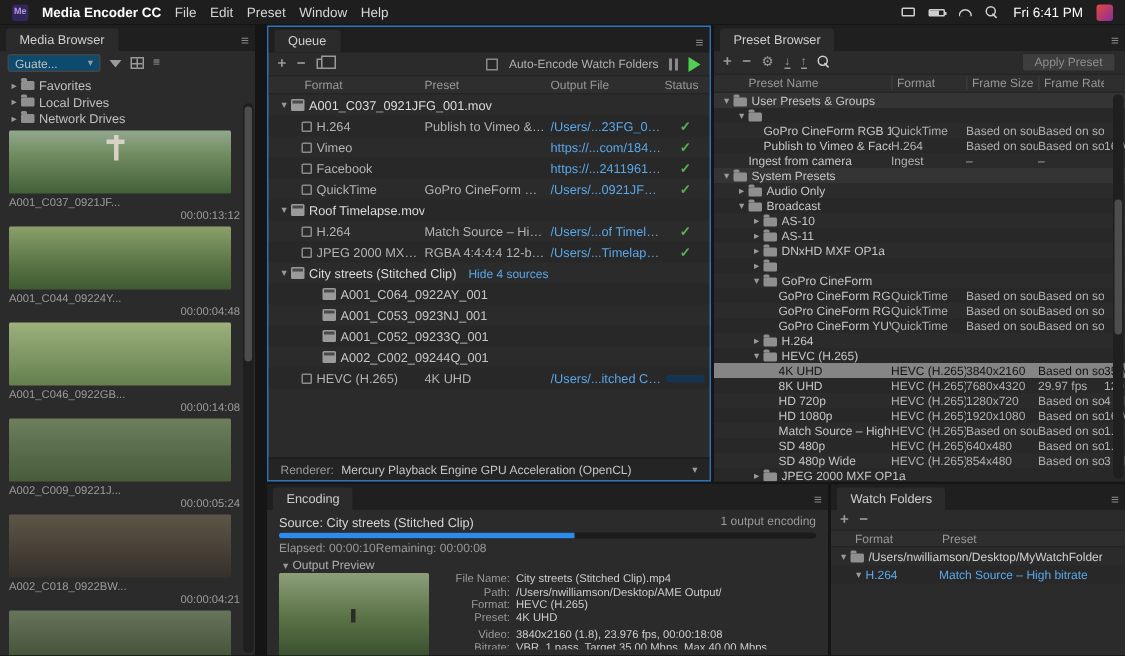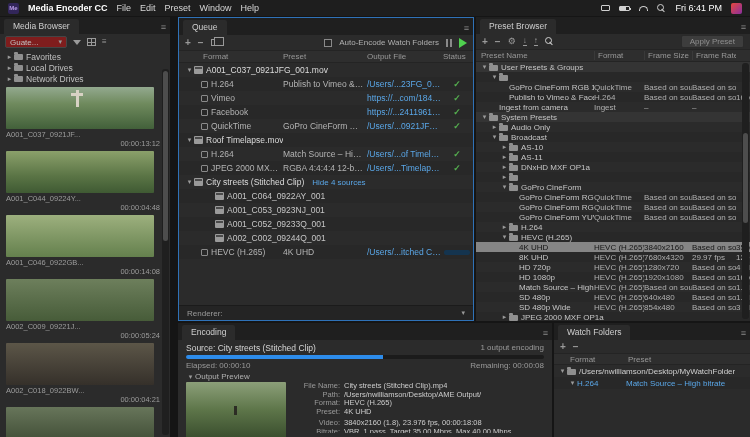--- a/index.html
+++ b/index.html
@@ -37,21 +37,21 @@
   .cico::before{content:"";position:absolute;left:1px;right:1px;top:1px;height:2px;background:#4a4a4a}
   .oico{width:7px;height:7px;border:1px solid #8a8a8a;border-radius:1px;flex:0 0 auto}
   .link{color:#5aa7e8}
   .check{color:#55b04f;font-size:9px;font-weight:bold}
   .vsb{position:absolute;right:1px;width:7px;background:#1f1f1f;border-radius:3px}
   .vsb-t{width:5px;margin:0 auto;background:#4d4d4d;border-radius:3px}
 
   
   .media{width:170px;flex:0 0 auto}
   .mb-toolbar{height:16px;display:flex;align-items:center;gap:6px;padding:0 5px;flex:0 0 auto}
-  .dropdown{height:12px;background:#7f1d1d;border:1px solid #454545;border-radius:2px;display:flex;align-items:center;gap:4px;padding:0 4px;font-size:8px;color:#c0c0c0;width:62px}
+  .dropdown{height:12px;background:#0c4a6e;border:1px solid #454545;border-radius:2px;display:flex;align-items:center;gap:4px;padding:0 4px;font-size:8px;color:#c0c0c0;width:62px}
   .dd-arrow{color:#9a9a9a;font-size:7px;margin-left:auto}
   .funnel{width:0;height:0;border-left:4px solid transparent;border-right:4px solid transparent;border-top:5px solid #9a9a9a}
   .grid-ic{width:9px;height:8px;border:1px solid #9a9a9a;position:relative}
   .grid-ic::before{content:"";position:absolute;left:3px;top:0;bottom:0;width:1px;background:#9a9a9a}
   .grid-ic::after{content:"";position:absolute;top:3px;left:0;right:0;height:1px;background:#9a9a9a}
   .list-ic{color:#9a9a9a;font-size:8px;line-height:8px}
   .mb-tree{flex:0 0 auto;padding:1px 0}
   .treerow{height:11px;display:flex;align-items:center;padding-left:5px;font-size:8.5px;color:#c0c0c0}
   .mb-clips{flex:1;overflow:hidden;padding:2px 10px 0 6px}
   .clip{margin-bottom:3px}
@@ -101,40 +101,40 @@
   .qfooter{height:15px;background:#242424;display:flex;align-items:center;gap:5px;padding:0 8px;font-size:8px;color:#9a9a9a;flex:0 0 auto;border-top:1px solid #1b1b1b}
   .renval{color:#c6c6c6;white-space:nowrap;overflow:hidden;text-overflow:ellipsis}
 
   
   .presets{flex:1}
   .ptoolbar{height:15px;display:flex;align-items:center;gap:7px;padding:0 6px;flex:0 0 auto}
   .gear{color:#9a9a9a;font-size:9px;line-height:9px}
   .arrow-dn{color:#9a9a9a;font-size:8px;line-height:8px;border-bottom:1px solid #9a9a9a}
   .apply-btn{margin-left:auto;background:#3d3d3d;border:1px solid #2a2a2a;border-radius:2px;color:#8f8f8f;font-size:8px;padding:1px 8px}
   .pheaders{height:13px;background:#2e2e2e;display:flex;align-items:center;font-size:8px;color:#989898;flex:0 0 auto;border-top:1px solid #242424;border-bottom:1px solid #242424}
-  .phn{flex:1;padding-left:5px;overflow:hidden}.phc{border-left:1px solid #3a3a3a;padding-left:3px;overflow:hidden;white-space:nowrap}
+  .phn{flex:1;padding-left:23px;overflow:hidden}.phc{border-left:1px solid #3a3a3a;padding-left:3px;overflow:hidden;white-space:nowrap}
   .wf{width:50px}.ws{width:48px}.wr{width:44px}.wt{width:14px}
   .plist{flex:1;overflow:hidden}
   .prow{display:flex;align-items:center;height:10px;font-size:8px;white-space:nowrap}
   .prow:nth-child(even){background:#282828}
   .grp{background:#343434 !important;color:#d8d8d8}
   .pl0{padding-left:4px}.pl1{padding-left:14px}.pl2{padding-left:24px}.pl3{padding-left:34px}
   .pname{flex:1;overflow:hidden;color:#c6c6c6;min-width:0}
   .pc{overflow:hidden;color:#b0b0b0}
   .prow.sel{background:#858585 !important}
   .prow.sel .pname,.prow.sel .pc{color:#141414}
 
   
   .encoding{width:374px;flex:0 0 auto}
   .enc-body{flex:1;padding:3px 8px 0;display:flex;flex-direction:column;min-height:0}
   .enc-line1{display:flex;justify-content:space-between;font-size:8.5px;color:#d6d6d6;height:11px}
   .enc-count{color:#9a9a9a;font-size:8px}
   .enc-bar{height:4px;background:#1b1b1b;border-radius:2px;overflow:hidden;margin:1px 0 2px}
   .enc-fill{height:100%;background:#2d8ceb}
-  .enc-line2{display:flex;justify-content:space-between;font-size:8px;color:#9a9a9a;height:10px}
+  .enc-line2{display:flex;justify-content:flex-start;font-size:8px;color:#9a9a9a;height:10px}
   .enc-prevhdr{display:flex;align-items:center;font-size:8px;color:#b0b0b0;height:11px}
   .enc-main{display:flex;gap:8px;flex:1;min-height:0;padding-bottom:4px}
   .enc-thumb{width:100px;height:56px;border-radius:1px;background:linear-gradient(180deg,#8c9f79 0%,#5d7549 50%,#3a4e2e 100%);position:relative;flex:0 0 auto}
   .enc-thumb::after{content:"";position:absolute;left:48%;top:42%;width:3px;height:9px;background:#2c2c24}
   .enc-details{flex:1;font-size:7.5px;line-height:8.5px;overflow:hidden}
   .kv{display:flex;white-space:nowrap}
   .kv .k{width:46px;text-align:right;color:#9a9a9a;margin-right:4px;flex:0 0 auto}
   .kv .v{color:#cdcdcd;overflow:hidden;text-overflow:ellipsis}
   .kv.gap{height:3px}
 
@@ -370,20 +370,21 @@
                 </span>
               <span class="c2">4K UHD</span>
               <span class="c3 link">/Users/...itched Clip).mp4</span>
               <span class="c4">
                   <span class="qprog"><span class="qprog-fill" style="width:55%"></span></span>
                 </span>
             </div>
           </div>
           <div class="qfooter">
             <span>Renderer:</span>
+            <span class="renval">Mercury Playback Engine GPU Acceleration (OpenCL)</span>
             <span class="dd-arrow">▾</span>
           </div>
         </div>
 
         <div class="panel presets">
           <div class="tabbar">
             <span class="tab">Preset Browser</span>
             <span class="panelmenu">≡</span>
           </div>
           <div class="ptoolbar">

